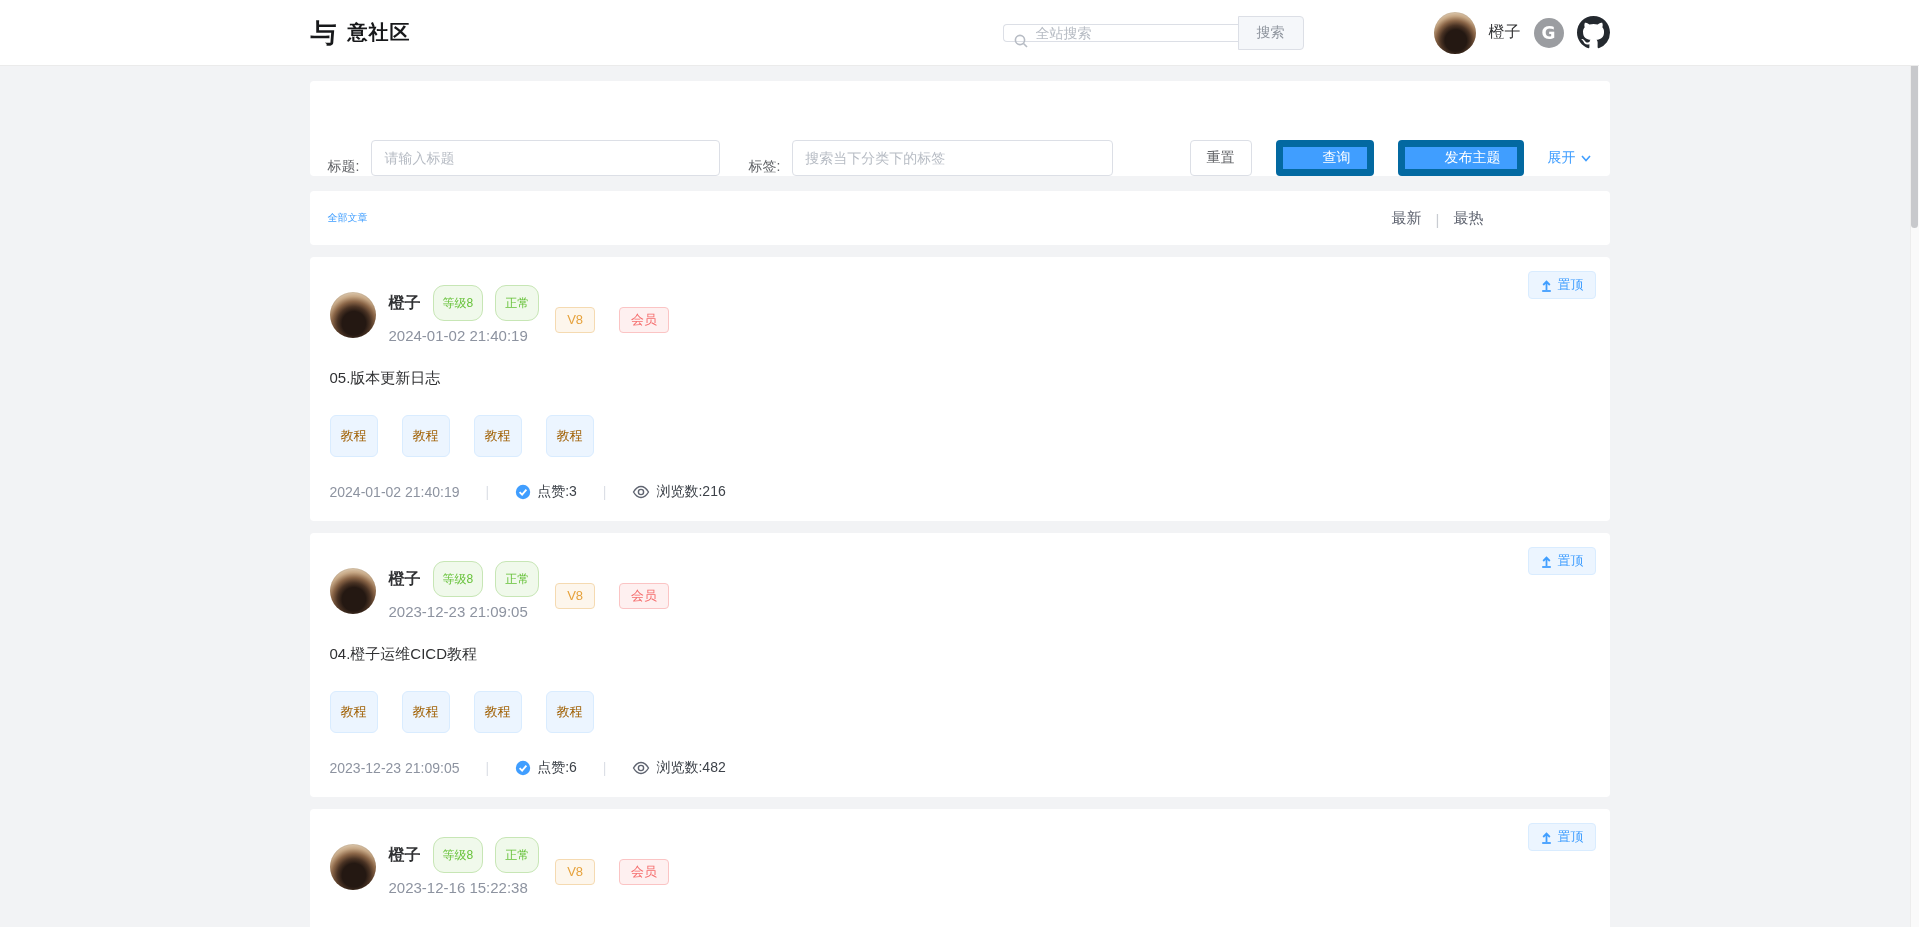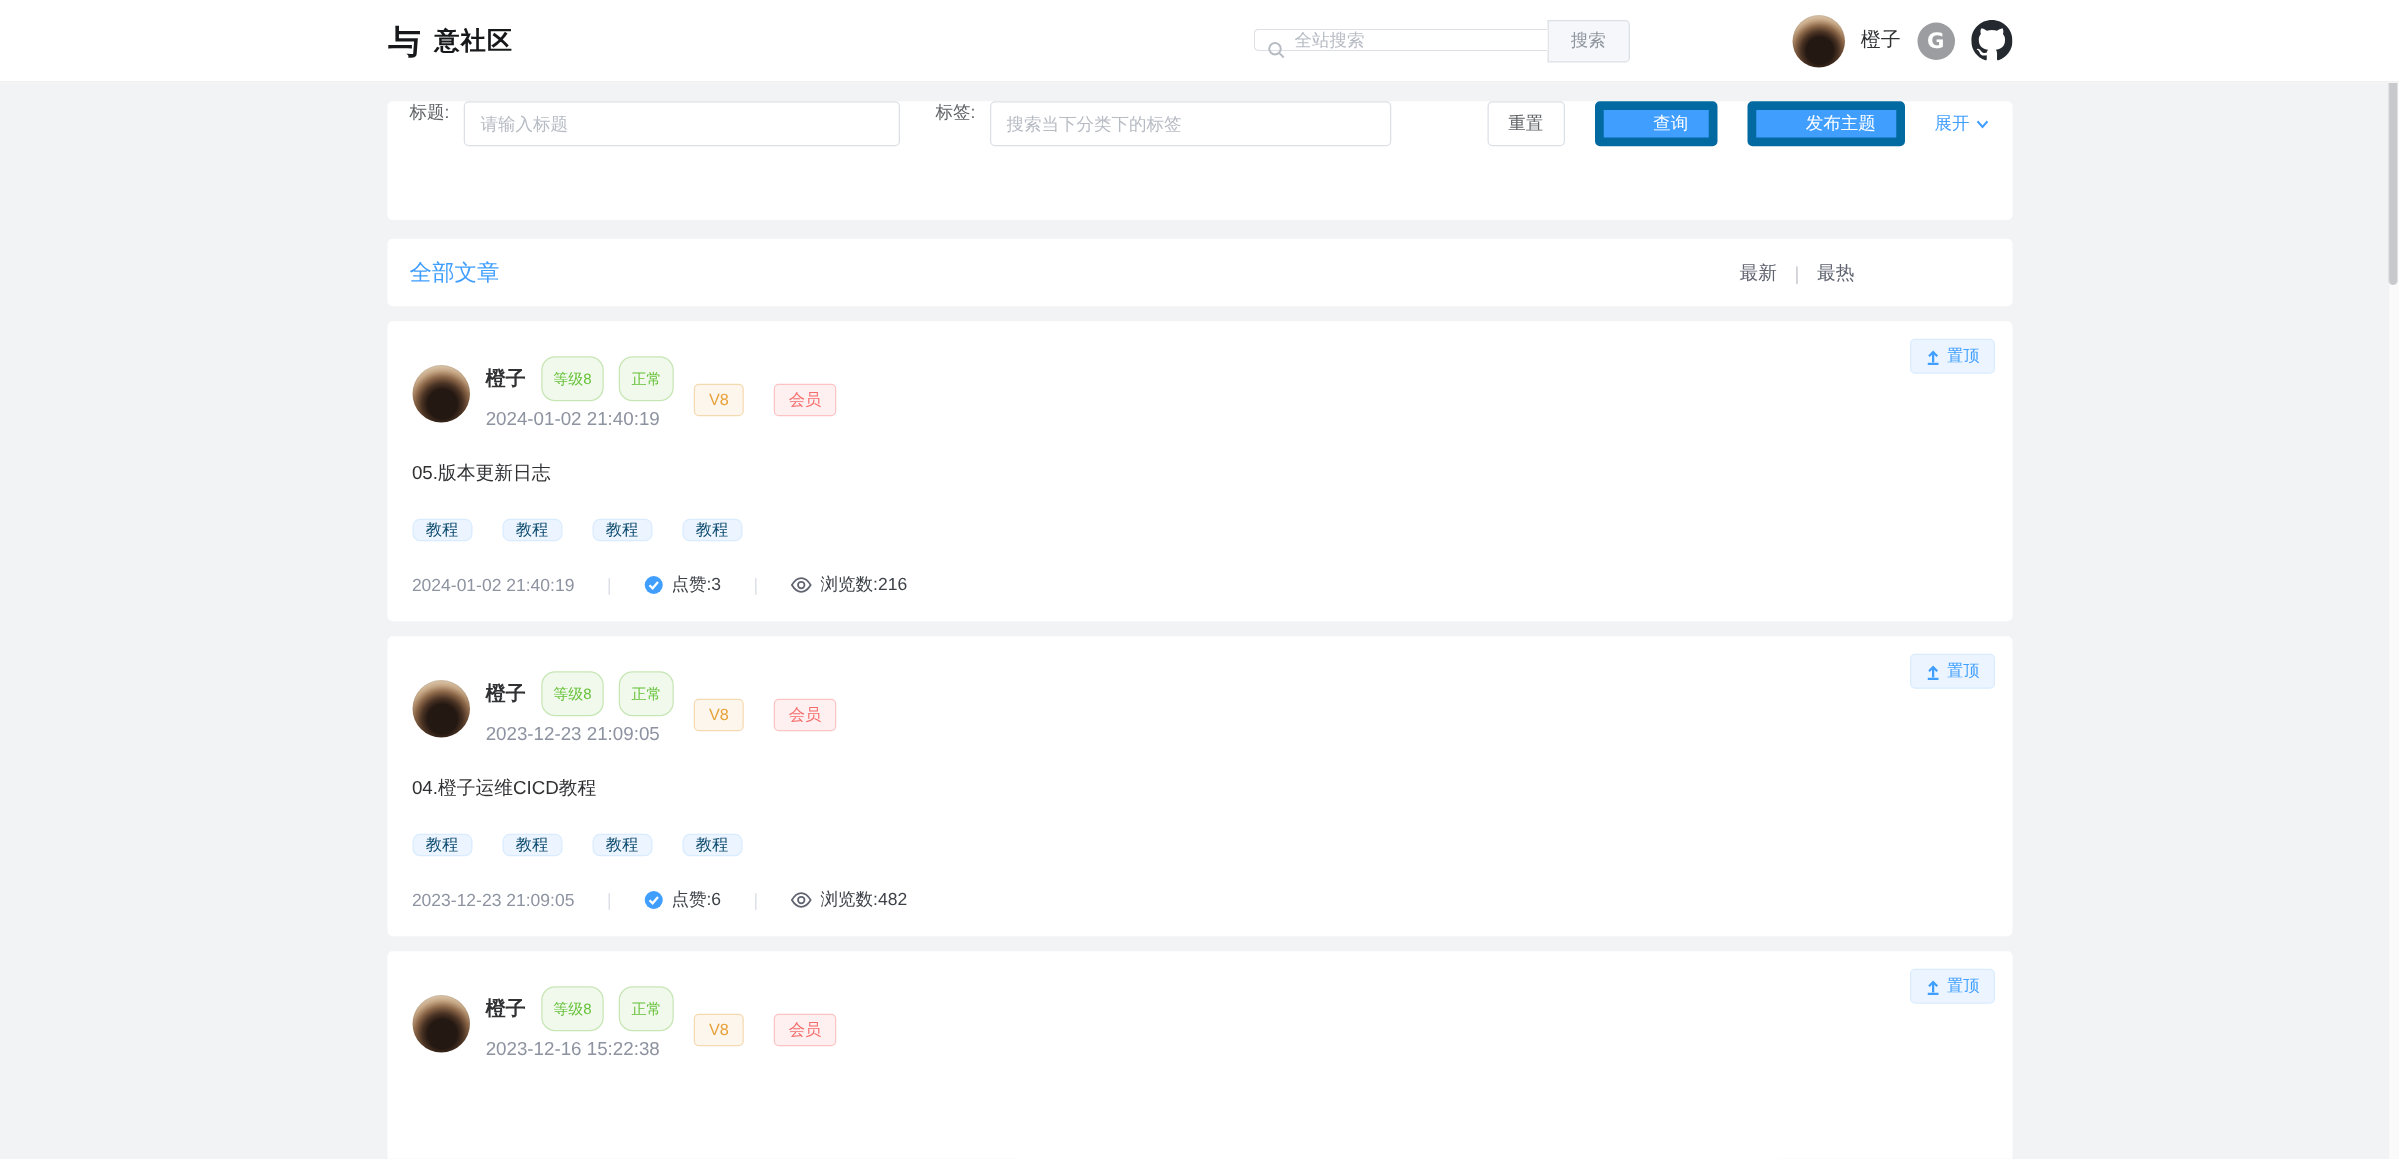--- a/index.html
+++ b/index.html
@@ -67,40 +67,40 @@
   }
   .github-icon { width:33px; height:33px; cursor:pointer; }
   .github-icon path { fill:#24292f; }
 
   
   .main { padding-top:81px; }
 
   .card { background:#fff; border-radius:4px; }
 
   
-  .filter-card { height:95px; display:flex; align-items:flex-start; padding:0 18px; }
+  .filter-card { height:95px; display:flex; align-items:flex-end; padding:0 18px; }
   .field-label { font-size:14px; color:#606266; margin-right:12px; white-space:nowrap; }
   .filter-card input {
     height:36px; border:1px solid #dcdfe6; border-radius:4px; padding:0 12px;
     font-size:14px; color:#303133; outline:none;
   }
   .filter-card input::placeholder { color:#b7bcc4; }
   .input-title { width:349px; }
   .input-tag { width:321px; margin-right:0; }
   .label-tag { margin-left:28px; }
   .filter-actions { margin-left:auto; display:flex; align-items:center; gap:24px; }
   .btn { height:36px; border-radius:4px; font-size:14px; cursor:pointer; padding:0 16px; }
   .btn-plain { background:#fff; border:1px solid #dcdfe6; color:#606266; }
   .btn-primary { background:#409eff; border:7px solid #0369a1; color:#fff;padding-left:40px; }
   .expand-link { display:flex; align-items:center; gap:4px; color:#409eff; font-size:14px; cursor:pointer; }
   .expand-link .chev polyline { stroke:#409eff; }
 
   
   .list-header { margin-top:15px; height:54px; display:flex; align-items:center; padding:0 126px 0 18px; }
-  .all-articles { font-size:18px; color:#409eff; cursor:pointer; }
+  .all-articles { font-size:10px; color:#409eff; cursor:pointer; }
   .sort-group { margin-left:auto; display:flex; align-items:flex-end; gap:14px; font-size:15px; color:#5f6470; }
   .sort-link { cursor:pointer; }
   .sort-divider { color:#c9ccd2; }
 
   
   .post-card { margin-top:12px; position:relative; padding:20px; }
   .post-card.partial { height:300px; }
   .pin-btn {
     position:absolute; top:14px; right:14px; height:28px; padding:0 11px;
     display:flex; align-items:center; gap:5px; background:#ecf5ff;
@@ -124,23 +124,23 @@
 
   .badge { display:inline-flex; align-items:center; height:36px; padding:0 9px; font-size:12px; white-space:nowrap; }
   .badge-success { color:#67c23a; background:#f0f9eb; border:1px solid #c7e6b5; border-radius:11px; }
   .badge-warning { color:#e6a23c; background:#fdf6ec; border:1px solid #f5dab1; border-radius:4px; height:26px; padding:0 11px; font-size:13px; }
   .badge-danger  { color:#f56c6c; background:#fef0f0; border:1px solid #fbc4c4; border-radius:4px; height:26px; padding:0 11px; font-size:13px; }
 
   .post-title { margin-top:25px; font-size:15px; color:#303133; cursor:pointer; }
 
   .tag-row { margin-top:27px; display:flex; gap:24px; }
   .tag-pill {
-    height:18px; display:inline-flex; align-items:center; padding:0 10px;
+    height:42px; display:inline-flex; align-items:center; padding:0 10px;
     background:#ecf5ff; border:1px solid #d9ecff; border-radius:6px;
-    color:#0c4a6e; font-size:13px; cursor:pointer;
+    color:#a16207; font-size:13px; cursor:pointer;
   }
 
   .post-footer { margin-top:26px; display:flex; align-items:center; font-size:14px; color:#8d93a0; }
   .foot-divider { margin:0 26px; color:#dcdfe6; }
   .stat { display:flex; align-items:center; gap:6px; color:#3d4249; }
   .like-icon { width:16px; height:16px; flex:none; }
   .eye-icon { width:18px; height:18px; flex:none; }
   .eye-icon path { fill:none; stroke:#5f6470; stroke-width:1.4; }
   .eye-icon circle { fill:none; stroke:#5f6470; stroke-width:1.4; }
 

